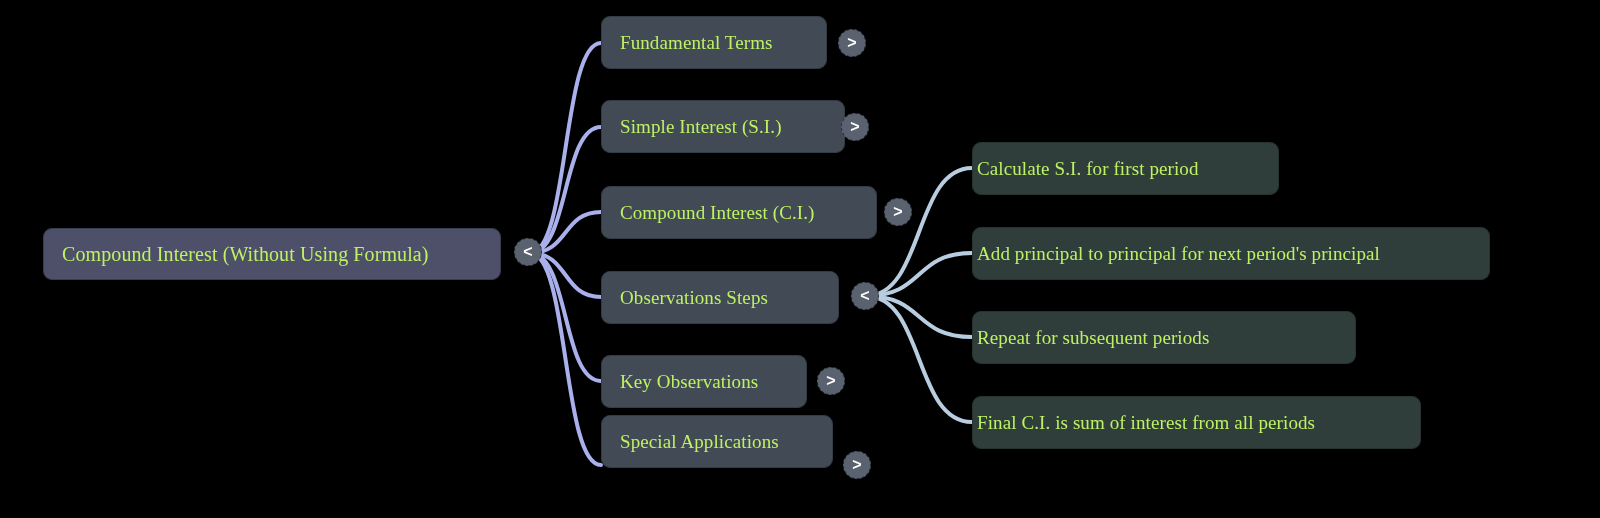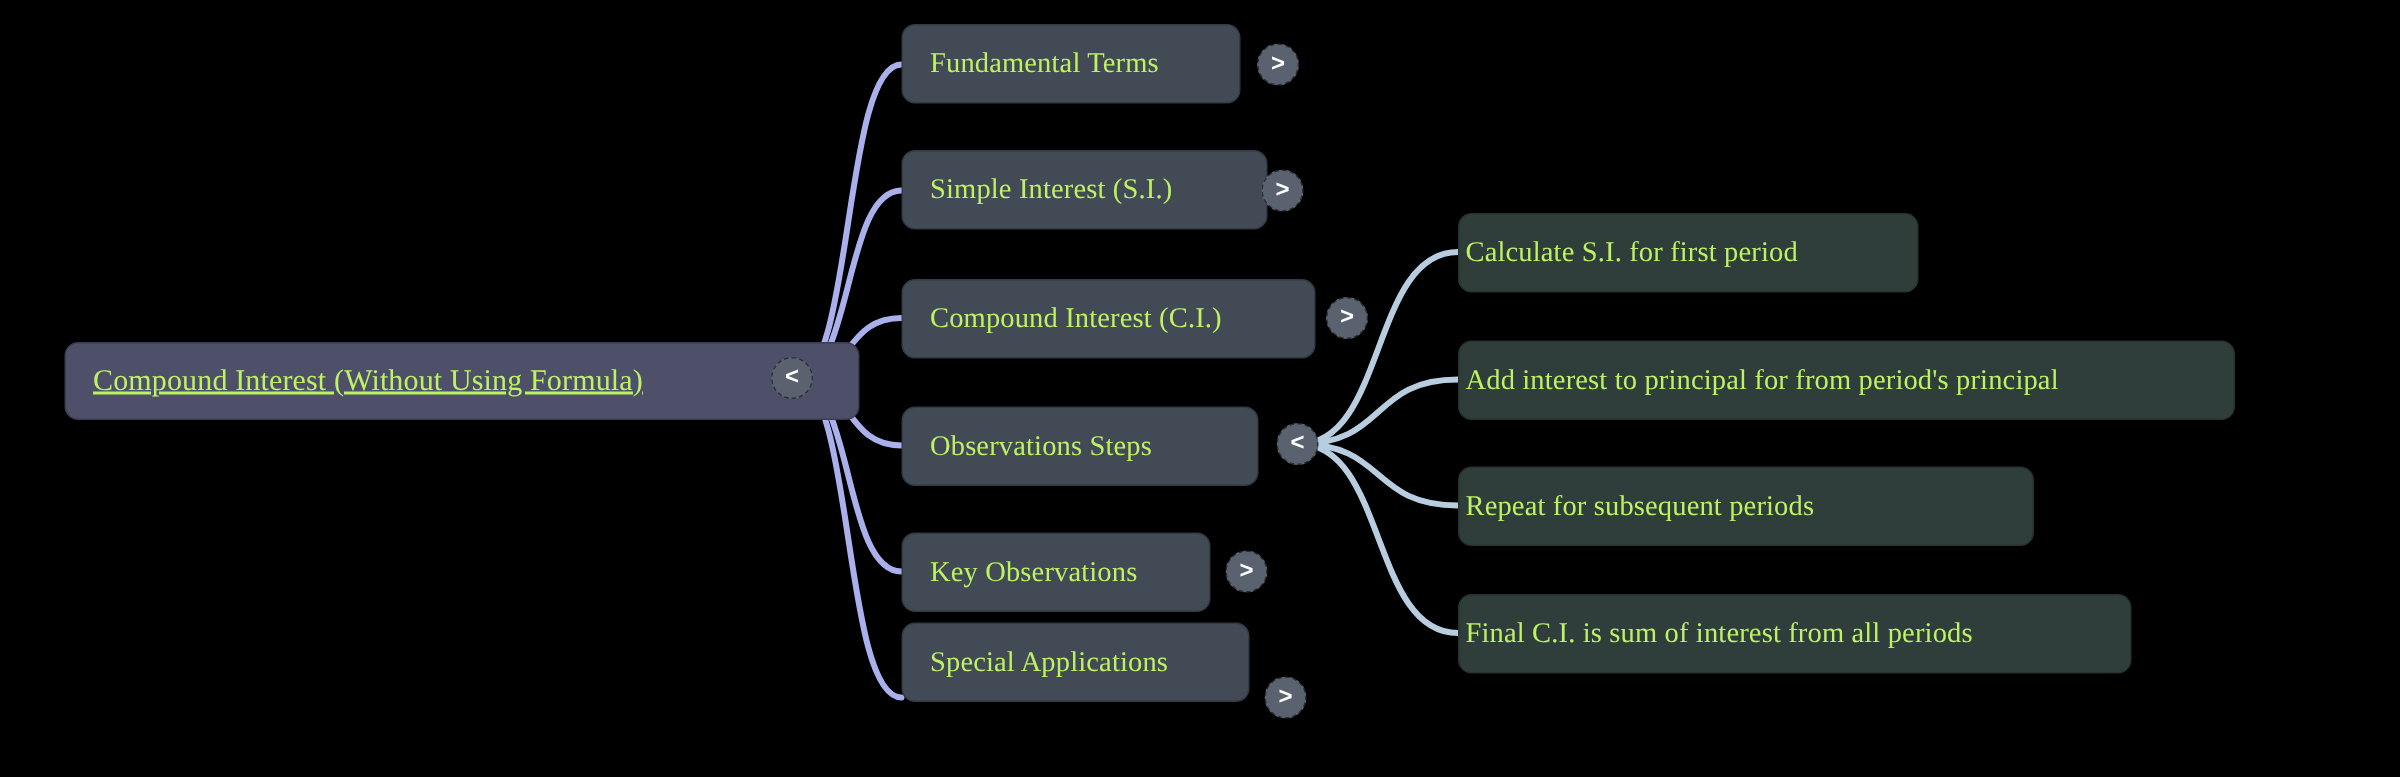--- a/index.html
+++ b/index.html
@@ -88,21 +88,21 @@
       <path d="M 530 253 C 569.05 253, 561.95 212, 601 212" fill="none" stroke="#aab0ec" stroke-width="4" stroke-linecap="round"></path>
       <path d="M 530 253 C 569.05 253, 561.95 297, 601 297" fill="none" stroke="#aab0ec" stroke-width="4" stroke-linecap="round"></path>
       <path d="M 530 253 C 569.05 253, 561.95 381, 601 381" fill="none" stroke="#aab0ec" stroke-width="4" stroke-linecap="round"></path>
       <path d="M 530 253 C 569.05 253, 561.95 465, 601 465" fill="none" stroke="#aab0ec" stroke-width="4" stroke-linecap="round"></path>
       <path d="M 866 296 C 924.3 296, 913.7 168, 972 168" fill="none" stroke="#b9cde0" stroke-width="4" stroke-linecap="round"></path>
       <path d="M 866 296 C 924.3 296, 913.7 253, 972 253" fill="none" stroke="#b9cde0" stroke-width="4" stroke-linecap="round"></path>
       <path d="M 866 296 C 924.3 296, 913.7 337, 972 337" fill="none" stroke="#b9cde0" stroke-width="4" stroke-linecap="round"></path>
       <path d="M 866 296 C 924.3 296, 913.7 422, 972 422" fill="none" stroke="#b9cde0" stroke-width="4" stroke-linecap="round"></path>
     </svg>
 
-  <div class="node node-root" id="root-node" style="left: 43px; top: 228px; width: 530px; height: 52px; text-decoration: underline;">
+  <div class="node node-root" id="root-node" style="left: 43px; top: 228px; width: 458px; height: 52px;">
     <span class="node-label">Compound Interest (Without Using Formula)</span>
   </div>
   <div class="badge" id="root-badge" style="left: 514px; top: 238px;">
     <span>&lt;</span>
   </div>
 
   <div id="branch-container">
       <div class="node node-branch" style="left: 601px; top: 16px; width: 226px; height: 53px;">
         <span class="node-label">Fundamental Terms</span>
       </div>
@@ -138,21 +138,21 @@
       </div>
       <div class="badge" style="left: 843px; top: 451px;">
         <span>&gt;</span>
       </div>
     </div>
   <div id="leaf-container">
       <div class="node node-leaf" style="left: 972px; top: 142px; width: 307px; height: 53px;">
         <span class="node-label">Calculate S.I. for first period</span>
       </div>
       <div class="node node-leaf" style="left: 972px; top: 227px; width: 518px; height: 53px;">
-        <span class="node-label">Add interest to principal for from period's principal</span>
+        <span class="node-label">Add principal to principal for next period's principal</span>
       </div>
       <div class="node node-leaf" style="left: 972px; top: 311px; width: 384px; height: 53px;">
         <span class="node-label">Repeat for subsequent periods</span>
       </div>
       <div class="node node-leaf" style="left: 972px; top: 396px; width: 449px; height: 53px;">
         <span class="node-label">Final C.I. is sum of interest from all periods</span>
       </div>
     </div>
 
 </div>

